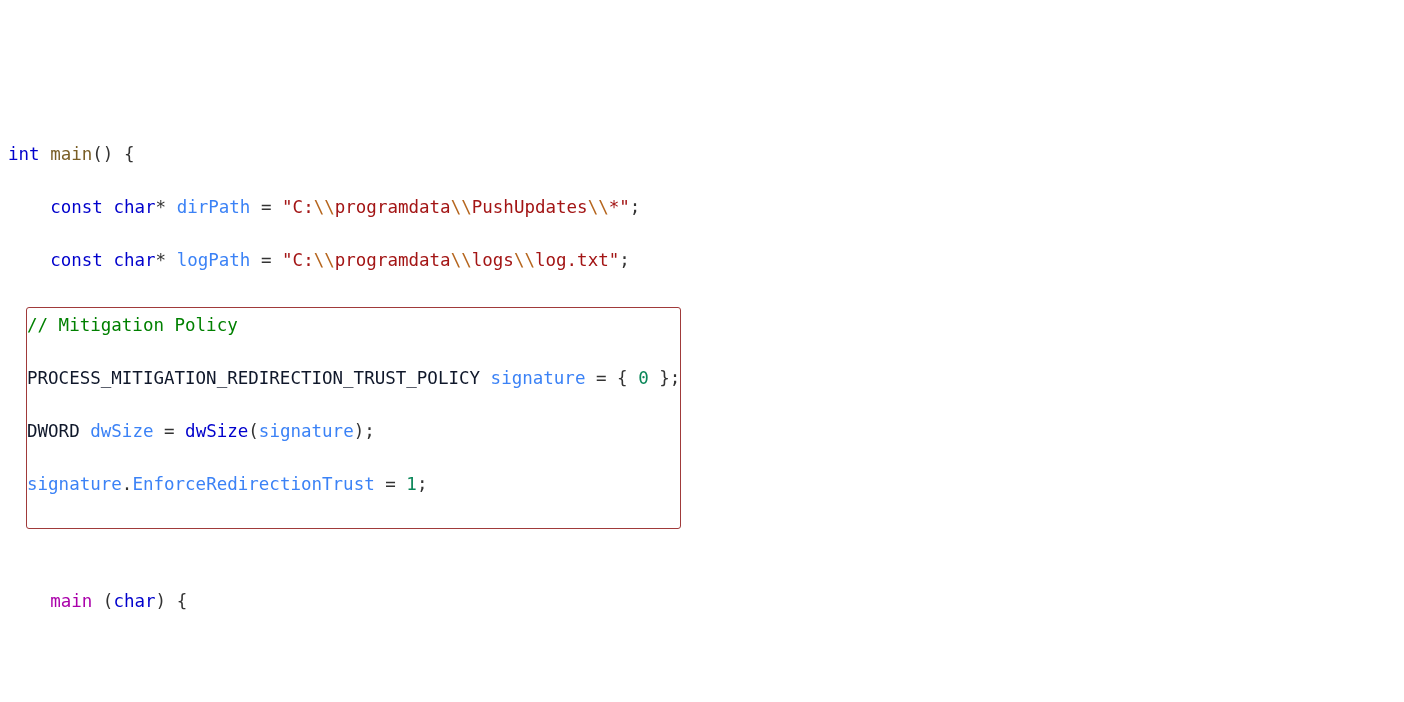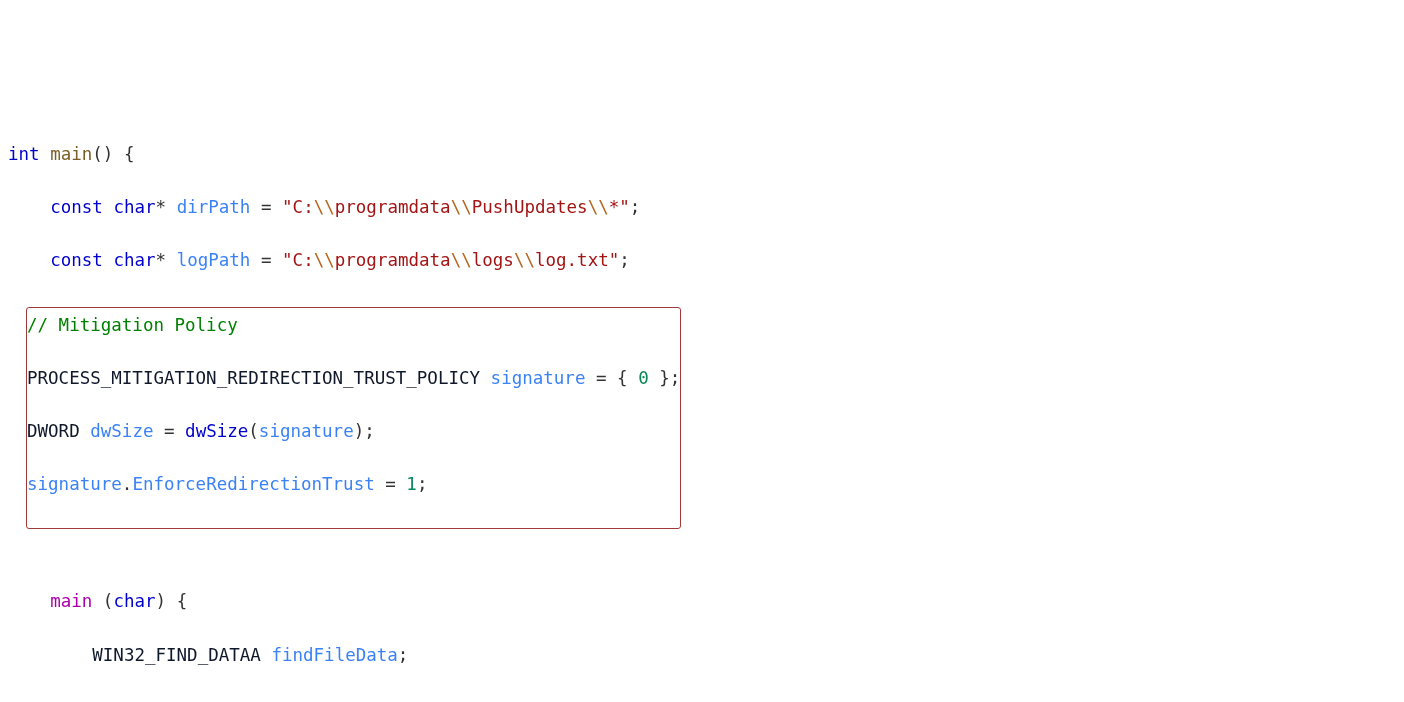--- a/index.html
+++ b/index.html
@@ -53,21 +53,20 @@
 <span class="line"><span class="kw">int</span> <span class="fn">main</span><span class="op">()</span> <span class="brace">{</span></span>
 <span class="line"><span class="ig">    </span><span class="kw">const</span> <span class="kw">char</span><span class="op">*</span> <span class="id">dirPath</span> <span class="op">=</span> <span class="qt">"</span><span class="str">C:</span><span class="esc">\\</span><span class="str">programdata</span><span class="esc">\\</span><span class="str">PushUpdates</span><span class="esc">\\</span><span class="str">*</span><span class="qt">"</span><span class="op">;</span></span>
 <span class="line"><span class="ig">    </span><span class="kw">const</span> <span class="kw">char</span><span class="op">*</span> <span class="id">logPath</span> <span class="op">=</span> <span class="qt">"</span><span class="str">C:</span><span class="esc">\\</span><span class="str">programdata</span><span class="esc">\\</span><span class="str">logs</span><span class="esc">\\</span><span class="str">log.txt</span><span class="qt">"</span><span class="op">;</span></span>
 <div class="box"><span class="line"><span class="cm">// Mitigation Policy</span></span>
 <span class="line"><span class="type">PROCESS_MITIGATION_REDIRECTION_TRUST_POLICY</span> <span class="id">signature</span> <span class="op">=</span> <span class="brace">{</span> <span class="num">0</span> <span class="brace">}</span><span class="op">;</span></span>
 <span class="line"><span class="type">DWORD</span> <span class="id">dwSize</span> <span class="op">=</span> <span class="kw">dwSize</span>(<span class="id">signature</span>)<span class="op">;</span></span>
 <span class="line"><span class="id">signature</span><span class="op">.</span><span class="id">EnforceRedirectionTrust</span> <span class="op">=</span> <span class="num">1</span><span class="op">;</span></span>
 </div>
 <span class="line"> </span>
 <span class="line"><span class="ig">    </span><span class="ctrl">main</span> <span class="op">(</span><span class="kw">char</span><span class="op">)</span> <span class="brace">{</span></span>
-<span class="line"><span class="ig">        </span><span class="type">WIN32_FIND_DATAA</span> <span class="id">findFileData</span><span class="op">;</span></span>
 
 
 
 
 
 
 
 
 
 

